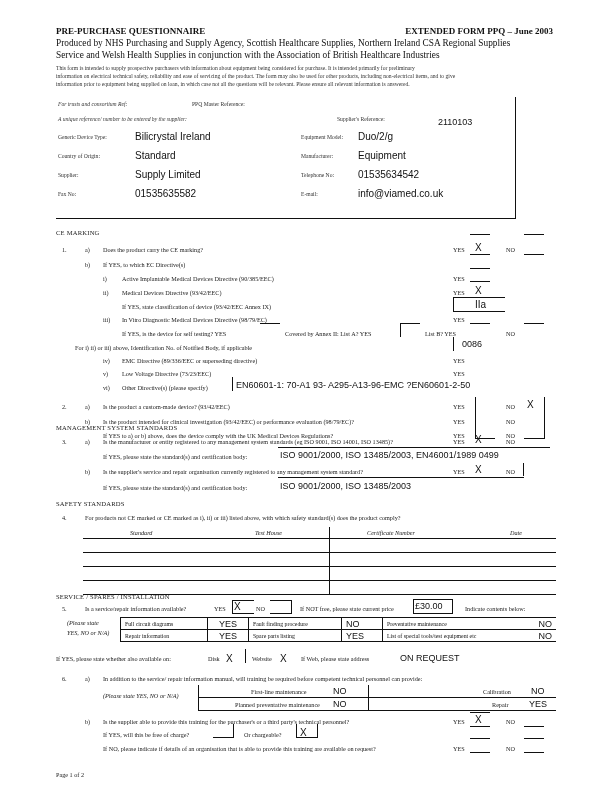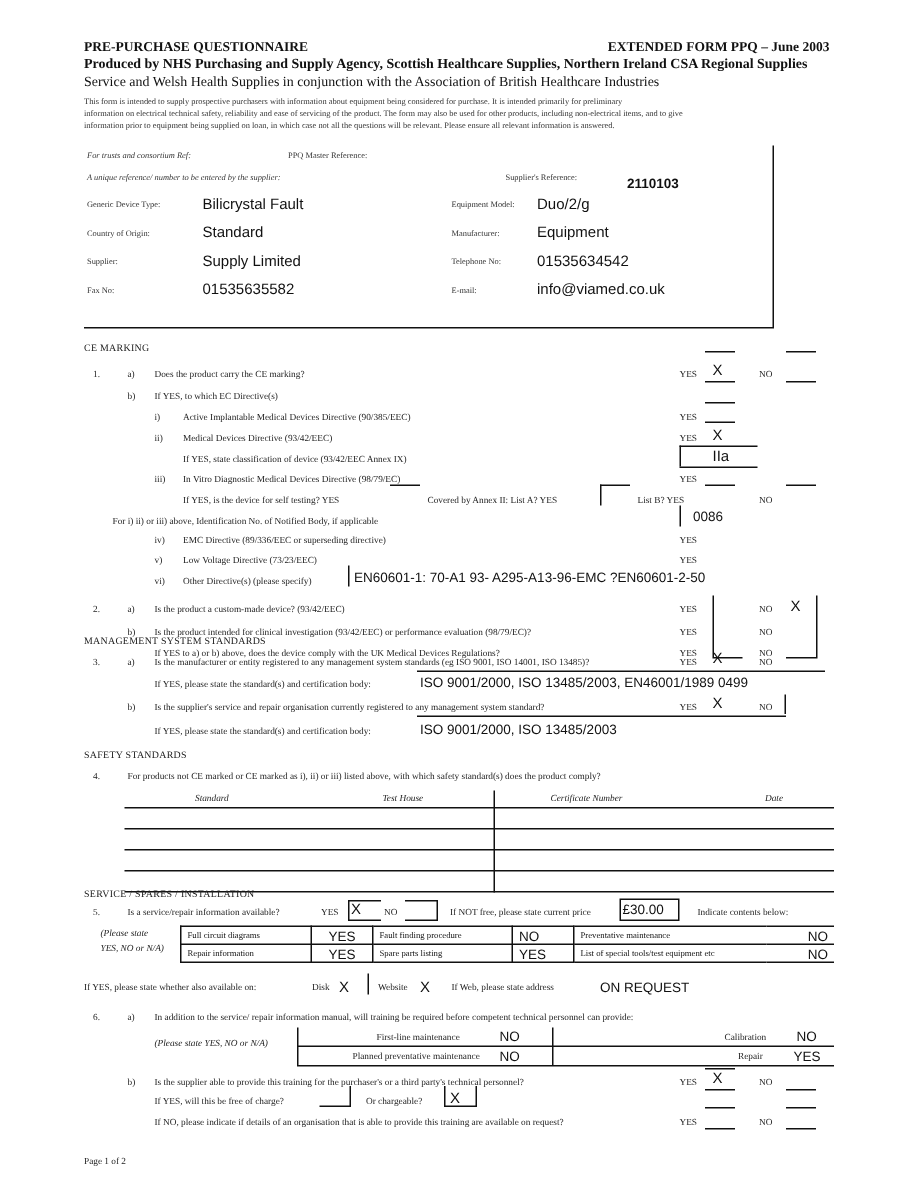--- a/index.html
+++ b/index.html
@@ -2,21 +2,21 @@
 <html><head>
 <meta charset="utf-8">
 <style>
   html, body { margin: 0; padding: 0; background: #fff; }
   body { width: 612px; height: 792px; position: relative; overflow: hidden; font-family: "Liberation Serif", serif; color: #111; }
   .abs { position: absolute; white-space: nowrap; }
   .tiny { font-size: 5.6px; color: #333; }
   .sm { font-size: 6.2px; color: #222; }
   .ital { font-style: italic; }
   .hdr { font-size: 9px; font-weight: bold; }
-  .hdr2 { font-size: 9.3px; font-weight: bold; }
+  .hdr2 { font-size: 9.3px; font-weight: normal; }
   .sec { font-size: 6.6px; color: #222; letter-spacing: 0.2px; }
   .val { font-family: "Liberation Sans", sans-serif; font-size: 10px; color: #111; }
   .valsm { font-family: "Liberation Sans", sans-serif; font-size: 9px; color: #111; }
   .line { position: absolute; background: #111; }
   .box { position: absolute; border: 1px solid #111; box-sizing: border-box; }
   .mark { font-family: "Liberation Sans", sans-serif; font-size: 10px; }
   table.svc { position: absolute; border-collapse: collapse; font-size: 5.8px; }
   table.svc td { border: 1px solid #111; padding: 0 4px; height: 11px; }
 </style>
 </head>
@@ -29,24 +29,24 @@
 <div class="abs tiny" style="left:56px;top:65px;width:500px;overflow:hidden;">This form is intended to supply prospective purchasers with information about equipment being considered for purchase. It is intended primarily for preliminary</div>
 <div class="abs tiny" style="left:56px;top:73px;width:500px;overflow:hidden;">information on electrical technical safety, reliability and ease of servicing of the product. The form may also be used for other products, including non-electrical items, and to give</div>
 <div class="abs tiny" style="left:56px;top:81px;width:500px;overflow:hidden;">information prior to equipment being supplied on loan, in which case not all the questions will be relevant. Please ensure all relevant information is answered.</div>
 
 <div class="line" style="left:515px;top:97px;width:1px;height:121px;"></div>
 <div class="line" style="left:56px;top:218px;width:460px;height:1px;"></div>
 <div class="abs tiny ital" style="left:58px;top:101px;">For trusts and consortium Ref:</div>
 <div class="abs tiny" style="left:192px;top:101px;">PPQ Master Reference:</div>
 <div class="abs tiny ital" style="left:58px;top:116px;">A unique reference/ number to be entered by the supplier:</div>
 <div class="abs tiny" style="left:337px;top:116px;">Supplier's Reference:</div>
-<div class="abs valsm" style="left:418px;top:117px;font-weight:bold;">2110103</div>
+<div class="abs valsm" style="left:438px;top:117px;">2110103</div>
 
 <div class="abs tiny" style="left:58px;top:134px;">Generic Device Type:</div>
-<div class="abs val" style="left:135px;top:131px;">Bilicrystal Fault</div>
+<div class="abs val" style="left:135px;top:131px;">Bilicrystal Ireland</div>
 <div class="abs tiny" style="left:301px;top:134px;">Equipment Model:</div>
 <div class="abs val" style="left:358px;top:131px;">Duo/2/g</div>
 
 <div class="abs tiny" style="left:58px;top:153px;">Country of Origin:</div>
 <div class="abs val" style="left:135px;top:150px;">Standard</div>
 <div class="abs tiny" style="left:301px;top:153px;">Manufacturer:</div>
 <div class="abs val" style="left:358px;top:150px;">Equipment</div>
 
 <div class="abs tiny" style="left:58px;top:172px;">Supplier:</div>
 <div class="abs val" style="left:135px;top:169px;">Supply Limited</div>

